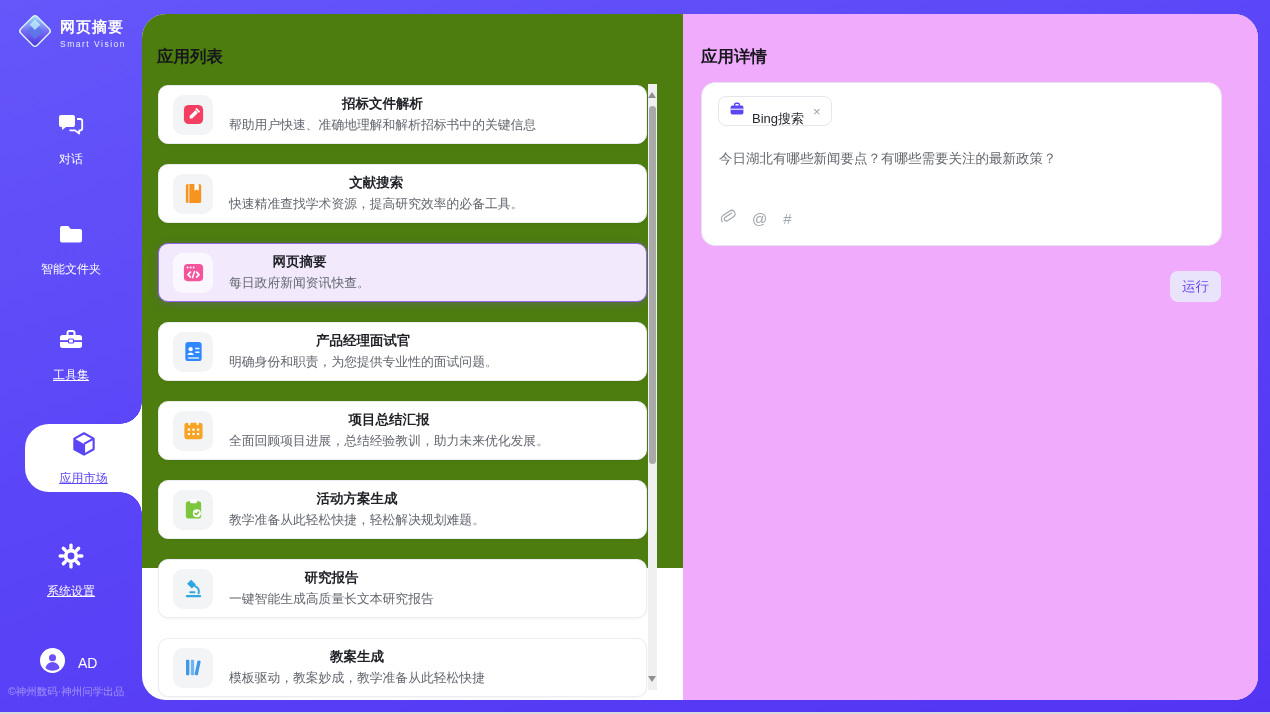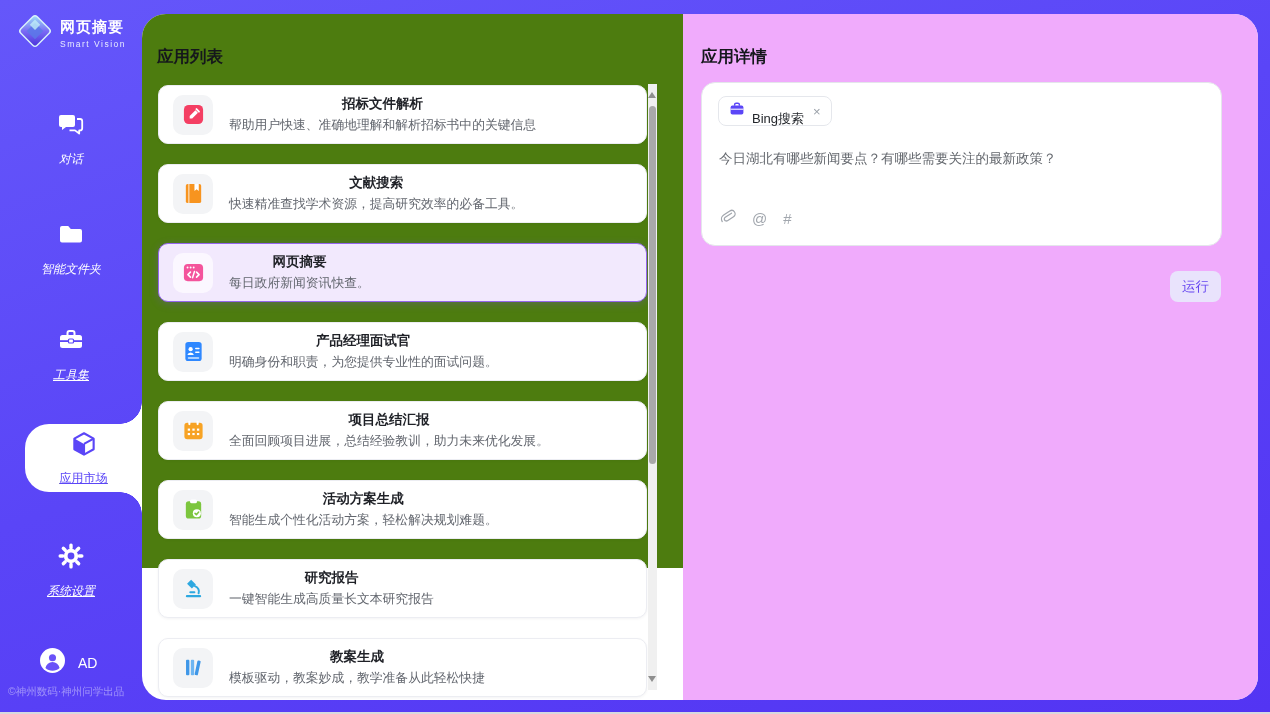--- a/index.html
+++ b/index.html
@@ -7,21 +7,21 @@
   body {
     font-family:"Liberation Sans","DejaVu Sans",sans-serif;
     background:linear-gradient(160deg,#6557fa 0%,#5a45f7 45%,#5334f3 100%);
     position:relative; overflow:hidden; color:#1f2329;
   }
   
   .sidebar { position:absolute; left:0; top:0; width:142px; height:714px; }
   .logo-row { position:absolute; left:16px; top:12px; display:flex; align-items:center; gap:6px; }
   .logo-text .cn { color:#fff; font-size:15px; font-weight:bold; letter-spacing:1px; }
   .logo-text .en { color:#e8ecff; font-size:8.5px; letter-spacing:1.5px; margin-top:2px; }
-  .nav-item { position:absolute; left:0; width:142px; display:flex; flex-direction:column; align-items:center; gap:9px; cursor:pointer;font-style:italic; }
+  .nav-item { position:absolute; left:0; width:142px; display:flex; flex-direction:column; align-items:center; gap:9px; cursor:pointer; }
   .nav-item .lbl { color:#fff; font-size:12px; }
   .nav-item.u .lbl { text-decoration:underline; }
   .nav-chat { top:110px; } .nav-folder { top:220px; } .nav-tools { top:326px; } .nav-settings { top:542px; }
   .nav-active-bubble {
     position:absolute; left:25px; top:424px; width:117px; height:68px;
     background:#fff; border-radius:24px 0 0 24px;
     display:flex; flex-direction:column; align-items:center; justify-content:center; gap:6px; cursor:pointer;text-decoration:underline;
   }
   .nav-active-bubble::before { content:""; position:absolute; right:0; top:-22px; width:22px; height:22px;
     background:radial-gradient(circle at 0 0, rgba(0,0,0,0) 21.5px, #fff 22px); }
@@ -269,21 +269,21 @@
         <span class="icon-box">
           <svg width="23" height="23" viewBox="0 0 24 24">
             <rect x="4" y="3.5" width="16" height="18" rx="3" fill="#7cc63e"></rect>
             <rect x="8.4" y="1.6" width="7.2" height="4" rx="1.6" fill="#fff"></rect>
             <circle cx="15.5" cy="16" r="4.2" fill="#fff"></circle>
             <path d="M13.6 16l1.4 1.4 2.4-2.8" fill="none" stroke="#7cc63e" stroke-width="1.6" stroke-linecap="round" stroke-linejoin="round"></path>
           </svg>
         </span>
         <span class="card-text">
           <span class="card-title">活动方案生成</span>
-          <span class="card-desc">智能生成个性化活动方案，轻松解决规划难题。</span>
+          <span class="card-desc">教学准备从此轻松快捷，轻松解决规划难题。</span>
         </span>
       </div>
 
       <div class="app-card">
         <span class="icon-box">
           <svg width="23" height="23" viewBox="0 0 24 24">
             <path d="M9.5 2.8l5 5-4.2 4.2-5-5z" fill="#2da8e0"></path>
             <path d="M13.5 9.5c3.2 1.4 4.8 4.2 3.8 7.6" fill="none" stroke="#2da8e0" stroke-width="2" stroke-linecap="round"></path>
             <rect x="7.6" y="14.8" width="6.4" height="2.2" rx="1.1" fill="#2da8e0"></rect>
             <rect x="4" y="18.8" width="16" height="2.4" rx="1.2" fill="#2da8e0"></rect>

